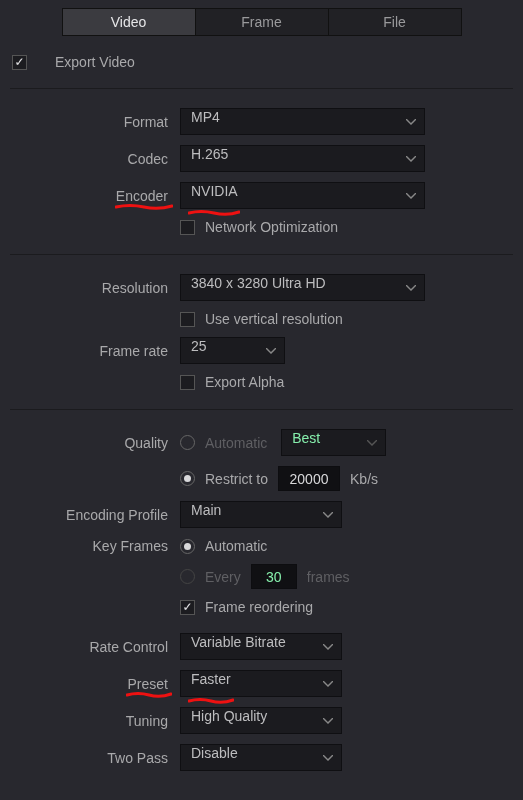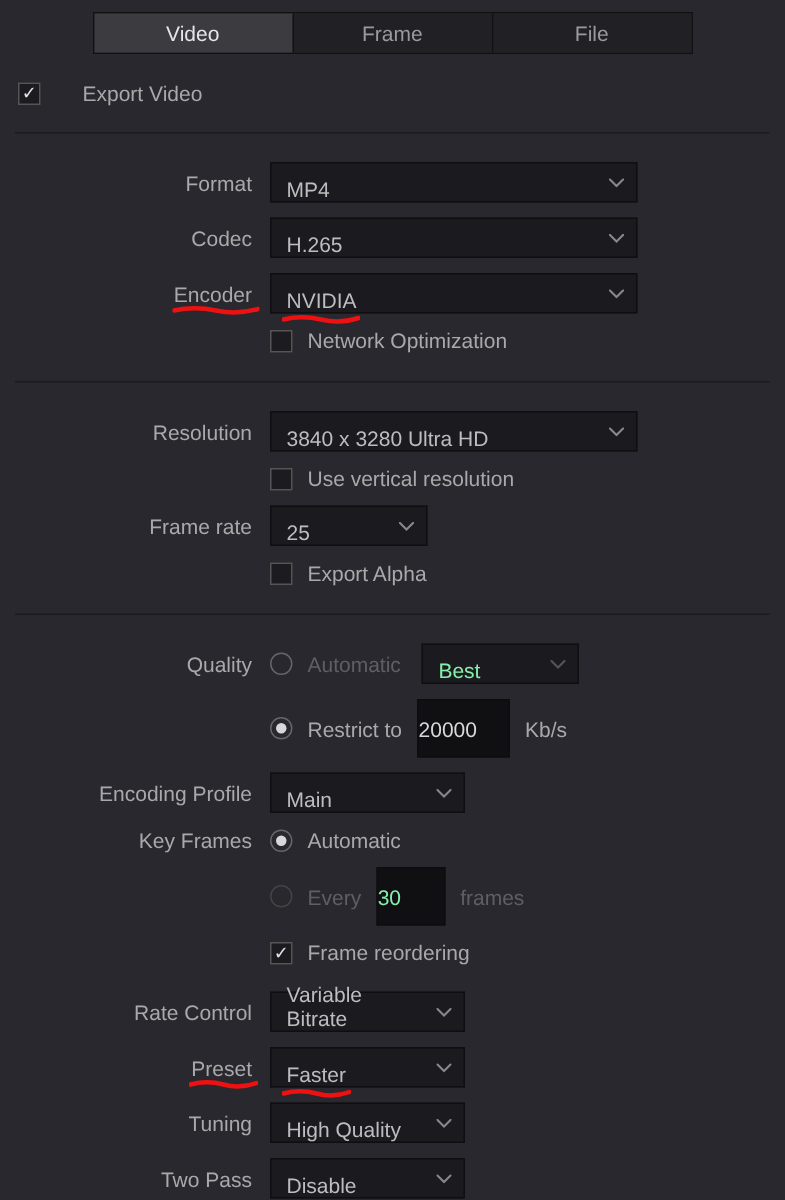--- a/index.html
+++ b/index.html
@@ -67,45 +67,45 @@
     display: flex;
     align-items: center;
     gap: 10px;
     position: relative;
   }
   .dropdown {
     background: #1b1b1f;
     border: 1px solid #0f0f12;
     height: 27px;
     display: flex;
-    align-items: flex-end;
+    align-items: flex-start;
     padding: 0 28px 0 10px;
     color: #bdbdbf;
     position: relative;
     cursor: pointer;
   }
   .dropdown.disabled { color: #86efac; }
   .dropdown .chev {
     position: absolute;
     right: 8px;
     top: 50%;
     transform: translateY(-50%);
   }
   .chev svg { display: block; }
   .w-full { width: 245px; }
-  .w-med  { width: 130px; }
+  .w-med  { width: 162px; }
   .w-sm   { width: 105px; }
 
   .input-num {
     background: #101013;
     border: 1px solid #0d0d10;
-    height: 39px;
+    height: 25px;
     width: 62px;
     color: #d8d8da;
-    text-align: left;
+    text-align: center;
     font-size: 14px;
   }
   .input-num.disabled { color: #86efac; }
   .radio {
     width: 15px; height: 15px;
     border: 1.5px solid #666;
     border-radius: 50%;
     display: inline-flex;
     align-items: center;
     justify-content: center;

